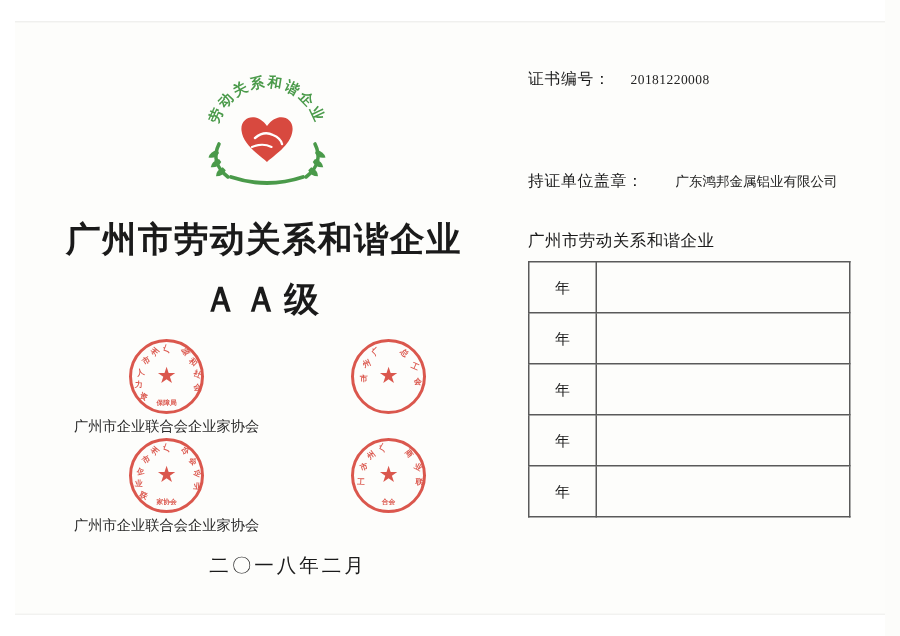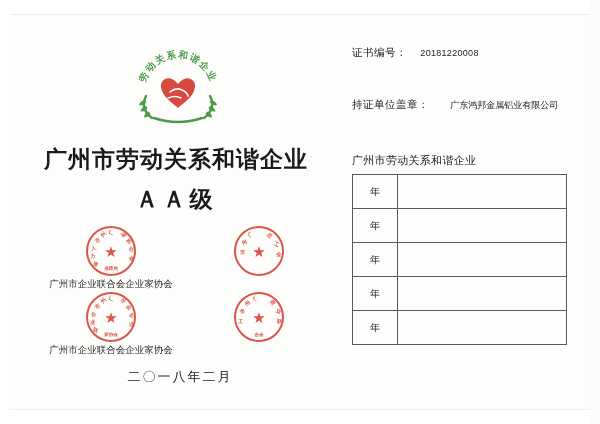--- a/index.html
+++ b/index.html
@@ -158,21 +158,21 @@
   }
   .stamp-label {
     margin-top: 2px;
     font-family: "DejaVu Sans", sans-serif;
     font-size: 9.5px;
     color: #2a2a2a;
     white-space: nowrap;
   }
   .date-line {
     position: absolute;
-    left: 4px;
+    left: 16px;
     top: 352px;
     width: 324px;
     text-align: center;
     font-family: "DejaVu Sans", sans-serif;
     font-size: 13px;
     letter-spacing: 2px;
     color: #1a1a1a;
   }
 
   
@@ -192,22 +192,22 @@
   }
   .field-row .field-label {
     letter-spacing: 0.5px;
   }
   .field-row .field-value {
     margin-left: 10px;
     font-size: 9px;
     color: #222;
   }
   .field-cert { left: 0; top: 30px; }
-  .field-cert .field-value { font-family: Liberation Sans, sans-serif; letter-spacing: 0.3px; }
-  .field-holder { left: 0; top: 82px; text-align: right; }
+  .field-cert .field-value { font-family: Liberation Serif, serif; letter-spacing: 0.3px; }
+  .field-holder { left: 0; top: 98px; text-align: right; }
   .field-holder .field-value { margin-left: 18px; }
 
   .validity-note {
     position: absolute;
     left: 0;
     top: 137px;
     font-family: "DejaVu Sans", sans-serif;
     font-size: 11px;
     color: #1a1a1a;
     letter-spacing: 0.3px;

